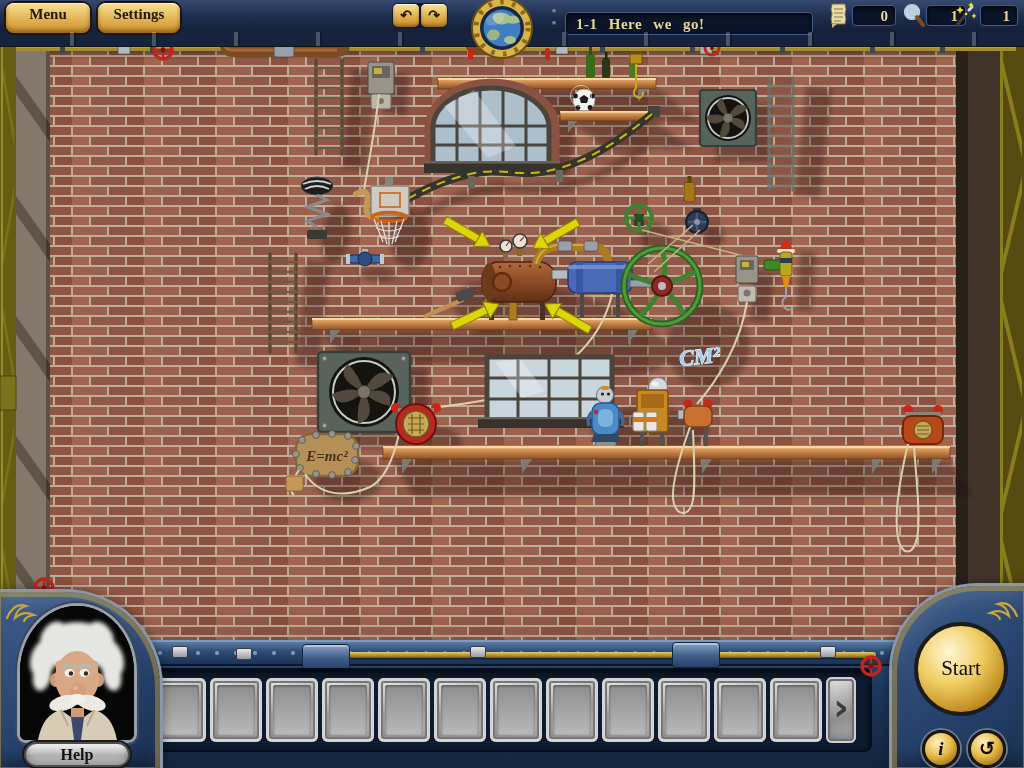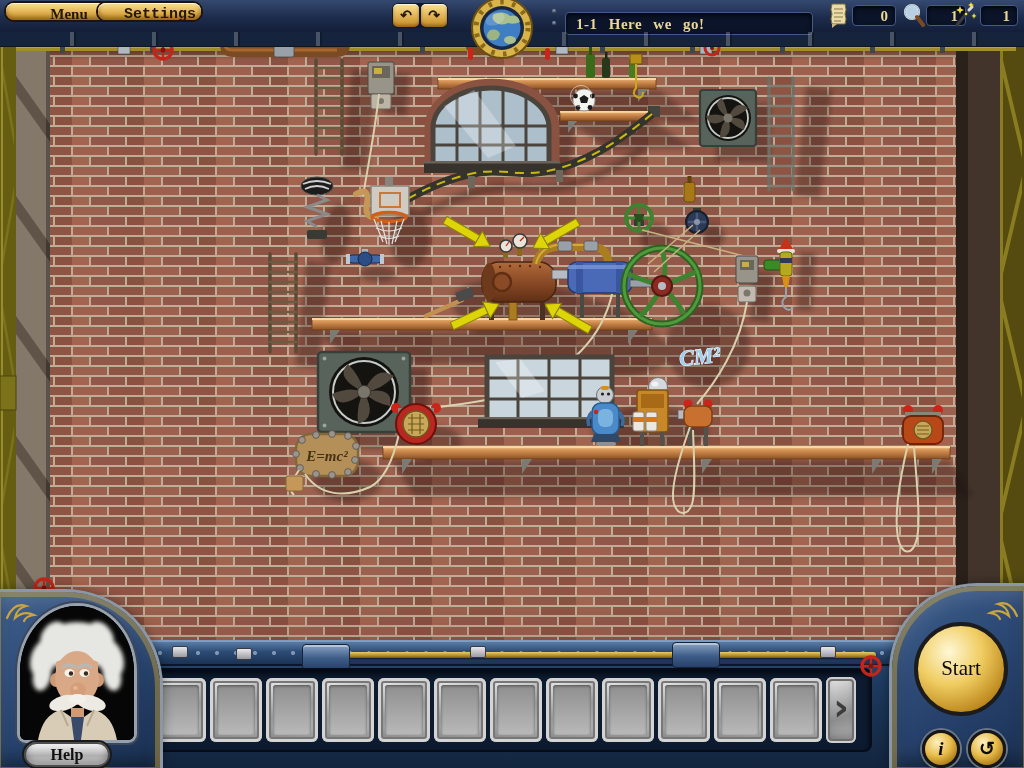--- a/index.html
+++ b/index.html
@@ -1,26 +1,26 @@
 <!DOCTYPE html>
 <html><head>
 <meta charset="utf-8">
 <style>
   html,body{margin:0;padding:0;background:#0c1626;}
   .screen{position:relative;width:1024px;height:768px;overflow:hidden;
           font-family:"Liberation Serif",serif;background:#16233c;}
   
   .topbar{position:absolute;left:0;top:0;width:1024px;height:32px;z-index:6;
           background:linear-gradient(180deg,#35496f,#1d2c4c 55%,#141f38);}
-  .gold-btn{position:absolute;top:3px;height:17px;border-radius:8px;
+  .gold-btn{position:absolute;top:3px;height:30px;border-radius:8px;
           background:linear-gradient(#f9e294,#e2b252 55%,#c8922c);
           box-shadow:0 0 0 2px #20140a,inset 0 1px 0 rgba(255,255,255,.75),inset 0 -3px 4px rgba(110,60,8,.55);
-          color:#241708;font-weight:bold;font-size:15px;text-align:center;line-height:23px;cursor:pointer;padding-left:21px;}
+          color:#241708;font-weight:bold;font-size:15px;text-align:center;line-height:23px;cursor:pointer;}
   .btn-menu{left:6px;width:84px;}
-  .btn-settings{left:98px;width:82px;font-family:Liberation Mono, monospace;}
+  .btn-settings{left:98px;width:82px;}
   .undo-wrap{position:absolute;left:392px;top:3px;width:56px;height:25px;background:#10182b;
              border-radius:6px;display:flex;gap:2px;padding:1px;box-sizing:border-box;}
   .mini-gold{flex:1;border-radius:5px;background:linear-gradient(#f9e294,#ddad4c 60%,#c08a26);
              color:#241708;font-weight:bold;font-size:14px;text-align:center;line-height:23px;cursor:pointer;
              box-shadow:inset 0 1px 0 rgba(255,255,255,.7),inset 0 -2px 3px rgba(110,60,8,.5);}
   .titlebox{position:absolute;left:565px;top:12px;width:248px;height:23px;background:#0b1429;
             border:1px solid #44598c;border-radius:4px;box-shadow:inset 0 2px 5px rgba(0,0,0,.8);
             color:#ead796;font-weight:bold;font-size:15px;line-height:23px;padding-left:10px;
             word-spacing:7px;letter-spacing:.5px;box-sizing:border-box;}
   .counter-box{position:absolute;top:5px;height:21px;background:#0b1429;border:1px solid #44598c;
@@ -68,21 +68,21 @@
         background:linear-gradient(#8f8f8f,#b9b9b9);box-shadow:inset 0 1px 3px rgba(0,0,0,.45);}
   
   .panel{position:absolute;z-index:4;background:linear-gradient(145deg,#40608e,#27436e 55%,#1a3052);
         box-shadow:0 0 0 3px #8b97a6,0 0 14px rgba(0,0,0,.6),inset 0 0 0 5px rgba(202,164,60,.45),
                    inset 0 10px 18px rgba(255,255,255,.12),inset 0 -12px 18px rgba(0,0,0,.4);}
   .panel-left{left:-4px;top:592px;width:164px;height:180px;border-top-right-radius:95px;}
   .panel-right{left:892px;top:586px;width:136px;height:186px;border-top-left-radius:85px;}
   .portrait{position:absolute;left:24px;top:14px;width:114px;height:134px;background:#040404;
         overflow:hidden;border-radius:57px 57px 6px 6px / 66px 66px 6px 6px;
         box-shadow:0 0 0 3px #96a0ae,0 0 0 5px #3c485a,inset 0 0 18px #000;}
-  .help-btn{position:absolute;left:28px;top:150px;width:86px;height:25px;border-radius:13px;cursor:pointer;
+  .help-btn{position:absolute;left:28px;top:150px;width:106px;height:25px;border-radius:13px;cursor:pointer;
         background:linear-gradient(#f4f4f4,#b2b2b2 55%,#dadada);border:2px solid #4c4c4c;
         box-shadow:0 0 0 2px #1a1a1a,inset 0 -4px 6px rgba(0,0,0,.3);box-sizing:border-box;
         color:#111;font-weight:bold;font-size:16px;text-align:center;line-height:21px;}
   .start-btn{position:absolute;left:22px;top:36px;width:94px;height:94px;border-radius:50%;cursor:pointer;
         background:radial-gradient(circle at 36% 30%,#fff8d6,#f0cd62 40%,#c08c20 75%,#7e540e);
         border:4px solid #1c1c1c;box-shadow:0 0 0 3px #68railing,0 0 0 3px #6b7786,0 3px 8px rgba(0,0,0,.6),inset 0 3px 6px rgba(255,255,255,.6);
         box-sizing:border-box;color:#0e0a04;font-weight:normal;font-size:21px;text-align:center;line-height:84px;}
   .round-sm{position:absolute;width:38px;height:38px;border-radius:50%;cursor:pointer;
         background:radial-gradient(circle at 38% 30%,#fdf2c2,#e8bc4a 45%,#a87818 80%,#6e4c0a);
         border:3px solid #161616;box-shadow:0 0 0 2px #6b7786,0 2px 5px rgba(0,0,0,.6);

